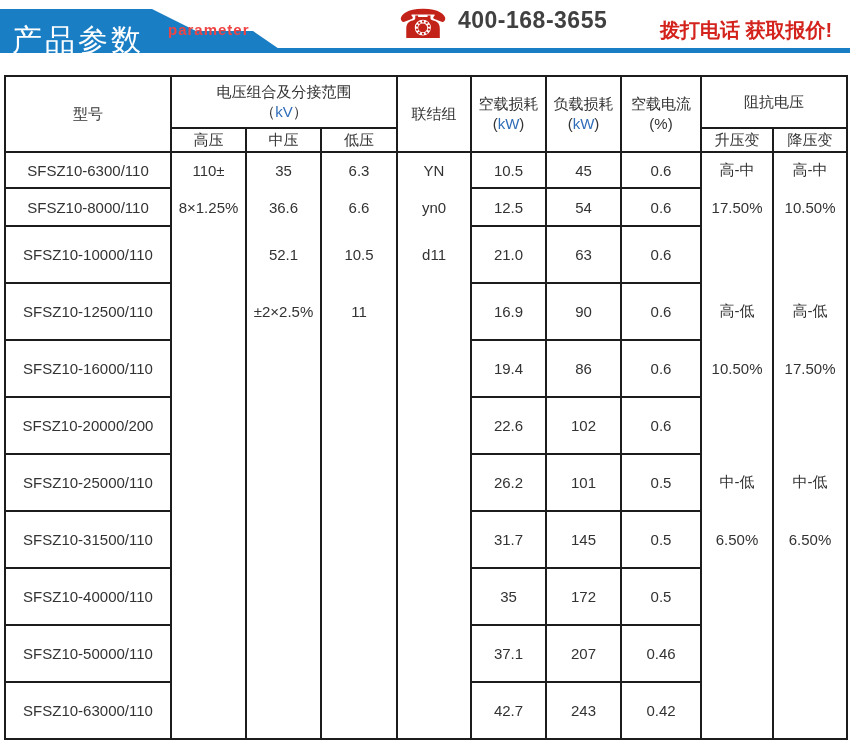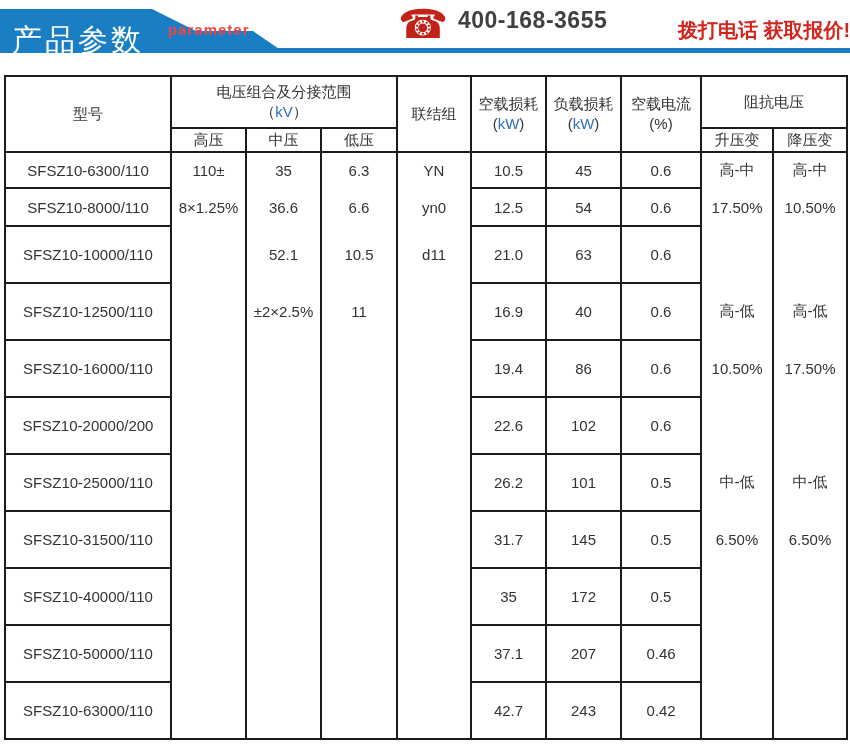--- a/index.html
+++ b/index.html
@@ -28,21 +28,21 @@
   .phone-icon{
     position:absolute;left:398px;top:0px;font-size:40px;line-height:48px;
     color:#c32218;
   }
   .phone-number{
     position:absolute;left:458px;top:7px;font-size:23px;font-weight:bold;
     color:#404040;letter-spacing:0.5px;white-space:nowrap;
   }
   .cta{
     position:absolute;left:660px;top:17px;font-size:20px;font-weight:bold;
-    color:#d3231c;white-space:nowrap;margin-left:18px;
+    color:#d3231c;white-space:nowrap;
   }
 
   
   table{
     border-collapse:collapse;table-layout:fixed;
     width:842px;margin:13px 4px 0 4px;
     border:2px solid #1c1c1c;
   }
   th,td{
     border:2px solid #1c1c1c;
@@ -155,21 +155,21 @@
     <td class="nb"></td>
     <td class="nb"></td>
   </tr>
         <tr>
     <td>SFSZ10-12500/110</td>
     <td class="nb"></td>
     <td class="nb">±2×2.5%</td>
     <td class="nb">11</td>
     <td class="nb"></td>
     <td>16.9</td>
-    <td>40</td>
+    <td>90</td>
     <td>0.6</td>
     <td class="nb">高-低</td>
     <td class="nb">高-低</td>
   </tr>
         <tr>
     <td>SFSZ10-16000/110</td>
     <td class="nb"></td>
     <td class="nb"></td>
     <td class="nb"></td>
     <td class="nb"></td>

